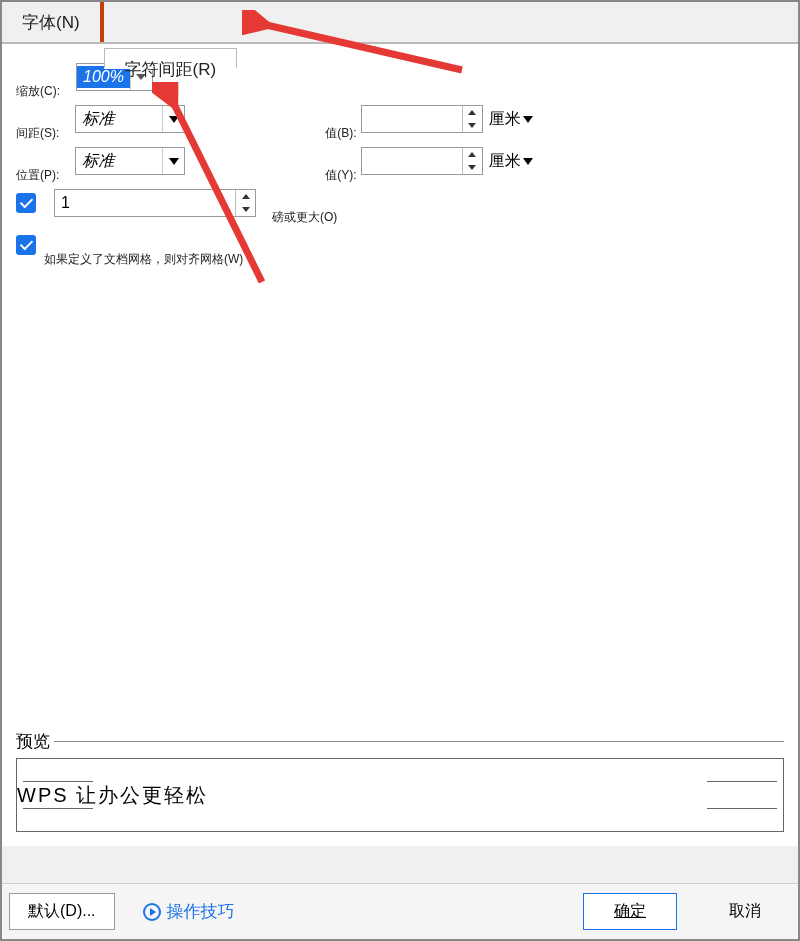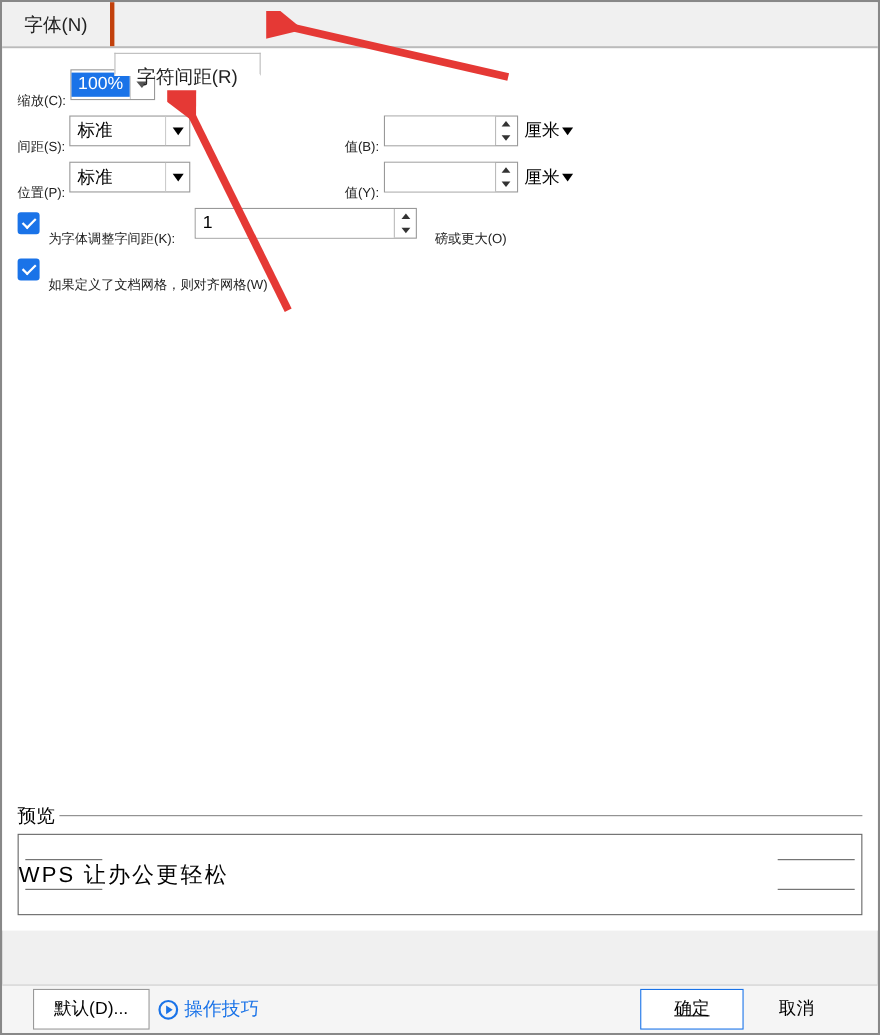--- a/index.html
+++ b/index.html
@@ -60,21 +60,22 @@
   color: #222;
   white-space: nowrap;
   margin-top: 28px;
 }
 .combo {
   display: inline-flex;
   align-items: center;
   border: 1px solid #999;
   background: #fff;
   height: 28px;
-  margin-left: 4px;
+  margin-left: 16px;
+  font-style: italic;
 }
 .combo-txt {
   padding: 2px 6px;
   font-size: 16px;
   min-width: 46px;
 }
 .combo-txt.selected {
   background: #1a73e8;
   color: #fff;
 }
@@ -223,27 +224,27 @@
 .preview-r2 { bottom: 22px; }
 .preview-text {
   font-size: 20px;
   letter-spacing: 2px;
 }
 .footer {
   position: absolute;
   bottom: 0;
   left: 0;
   right: 0;
-  height: 44px;
+  height: 56px;
   background: #f5f5f5;
   border-top: 1px solid #ccc;
   display: flex;
   align-items: center;
-  padding: 0 28px;
-  gap: 2px;
+  padding: 0 7px;
+  gap: 22px;
 }
 .btn {
   border: 1px solid #999;
   background: #fff;
   padding: 7px 18px;
   font-size: 16px;
   cursor: pointer;
 }
 .btn.primary {
   border: 1px solid #1a73e8;
@@ -340,21 +341,20 @@
         </div>
       </div>
       <span class="unit-combo">
         <span>厘米</span>
         <span class="tri-down"></span>
       </span>
     </div>
 
     <div class="checkbox-row">
       <span class="chk"></span>
-      <span class="label">为字体调整字间距(K):</span>
       <div class="spinbox" style="margin-left:10px">
         <input class="spin-input" style="width: 180px;" value="1">
         <div class="spin-btns">
           <span class="spin-btn spin-up"></span>
           <span class="spin-btn spin-down"></span>
         </div>
       </div>
       <span class="label" style="margin-left:8px">磅或更大(O)</span>
     </div>
 

